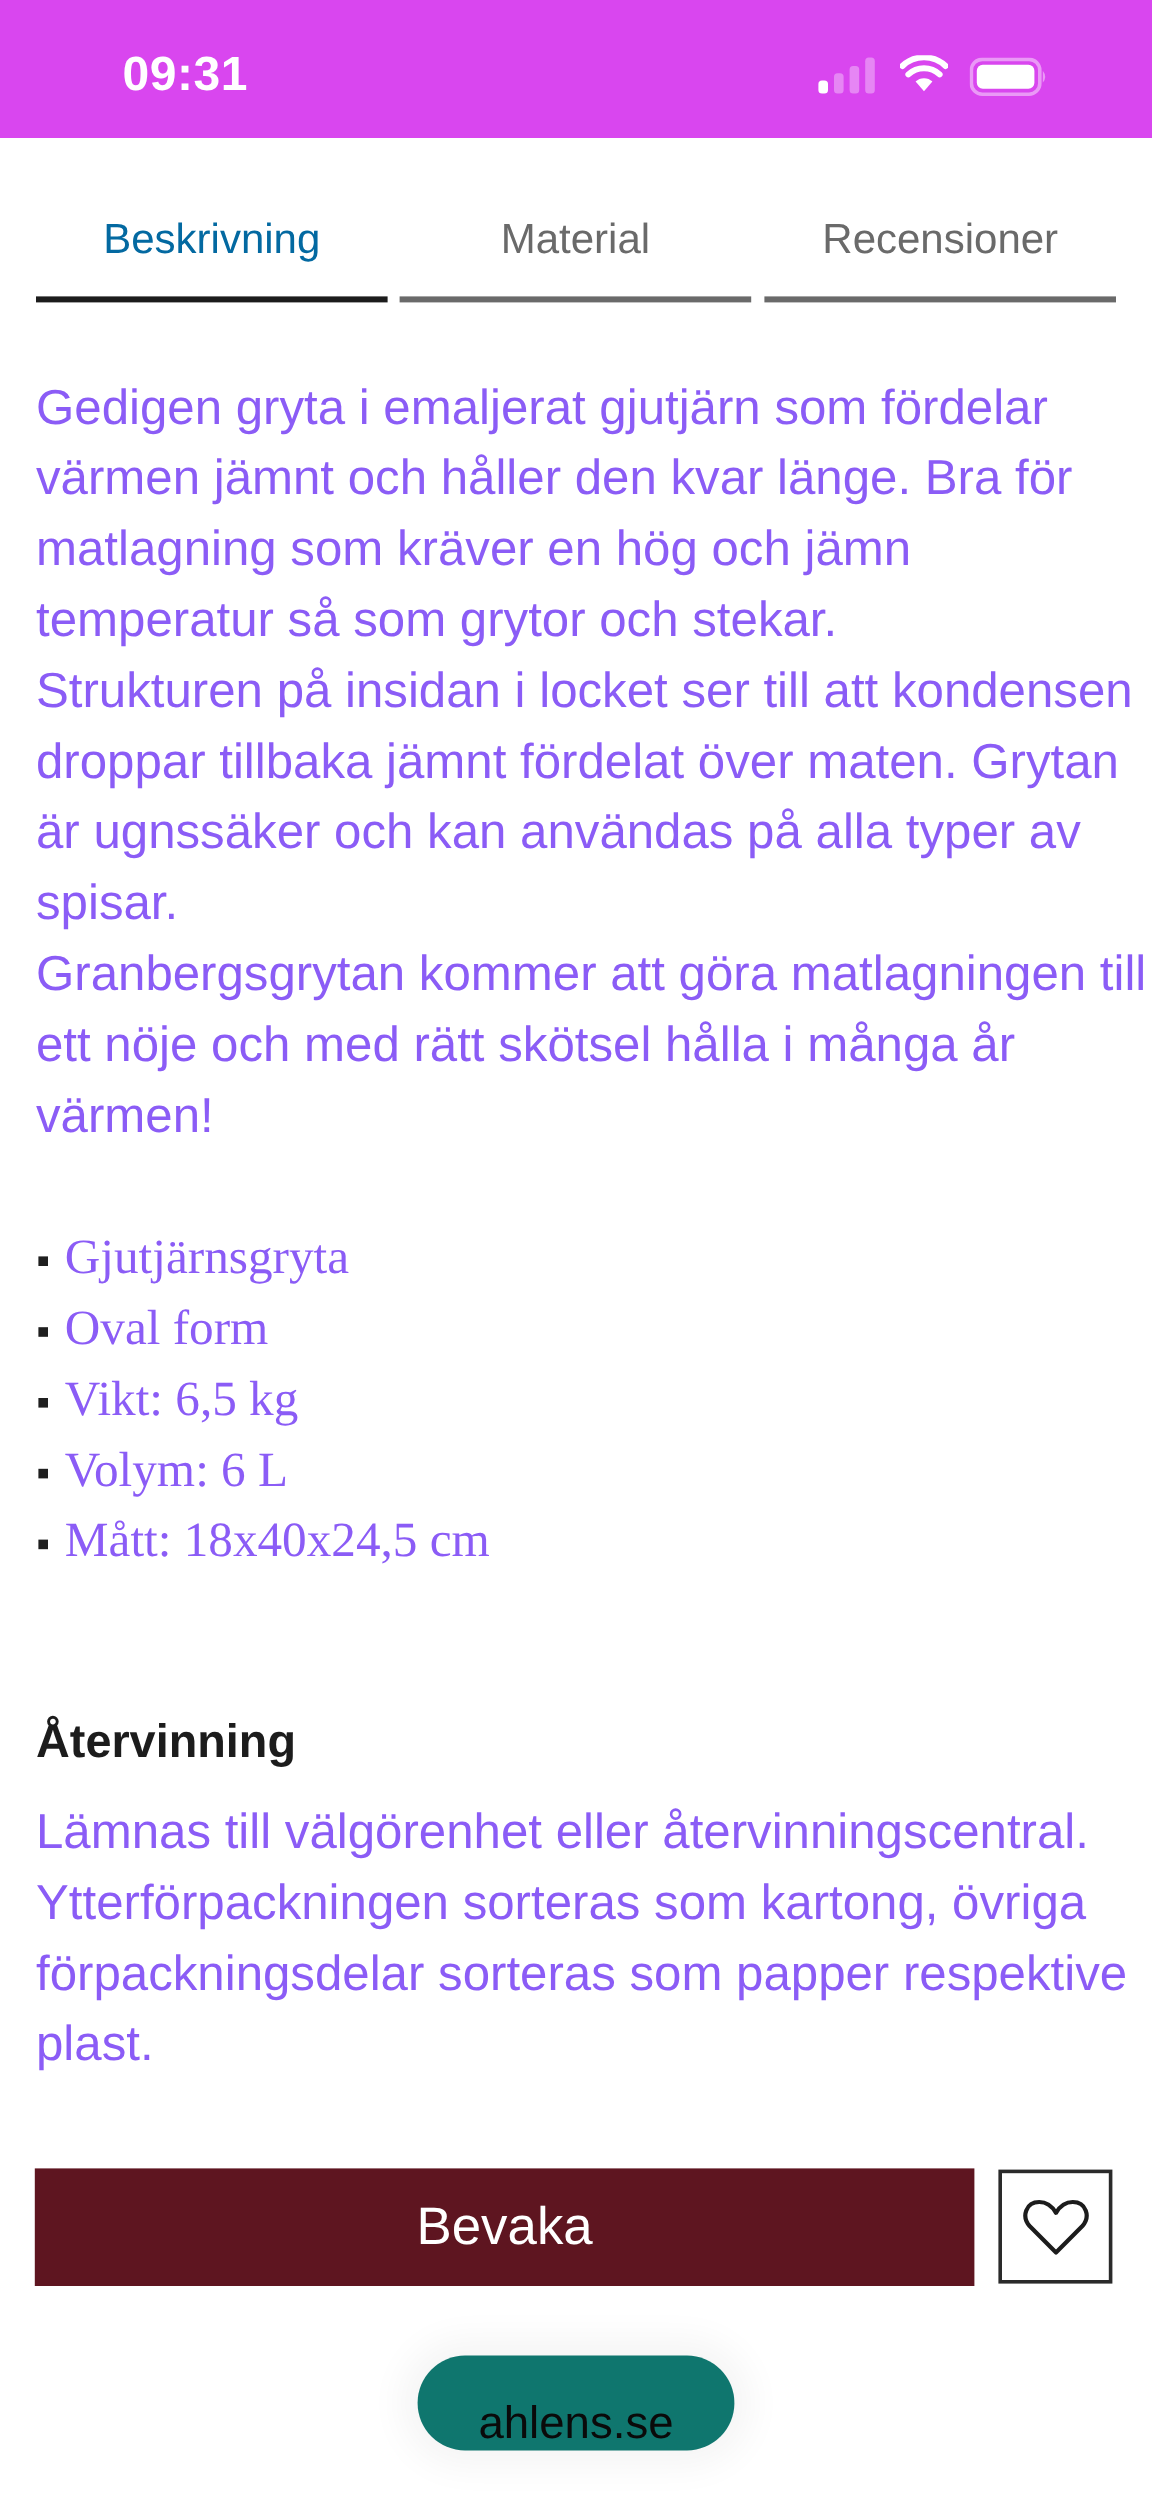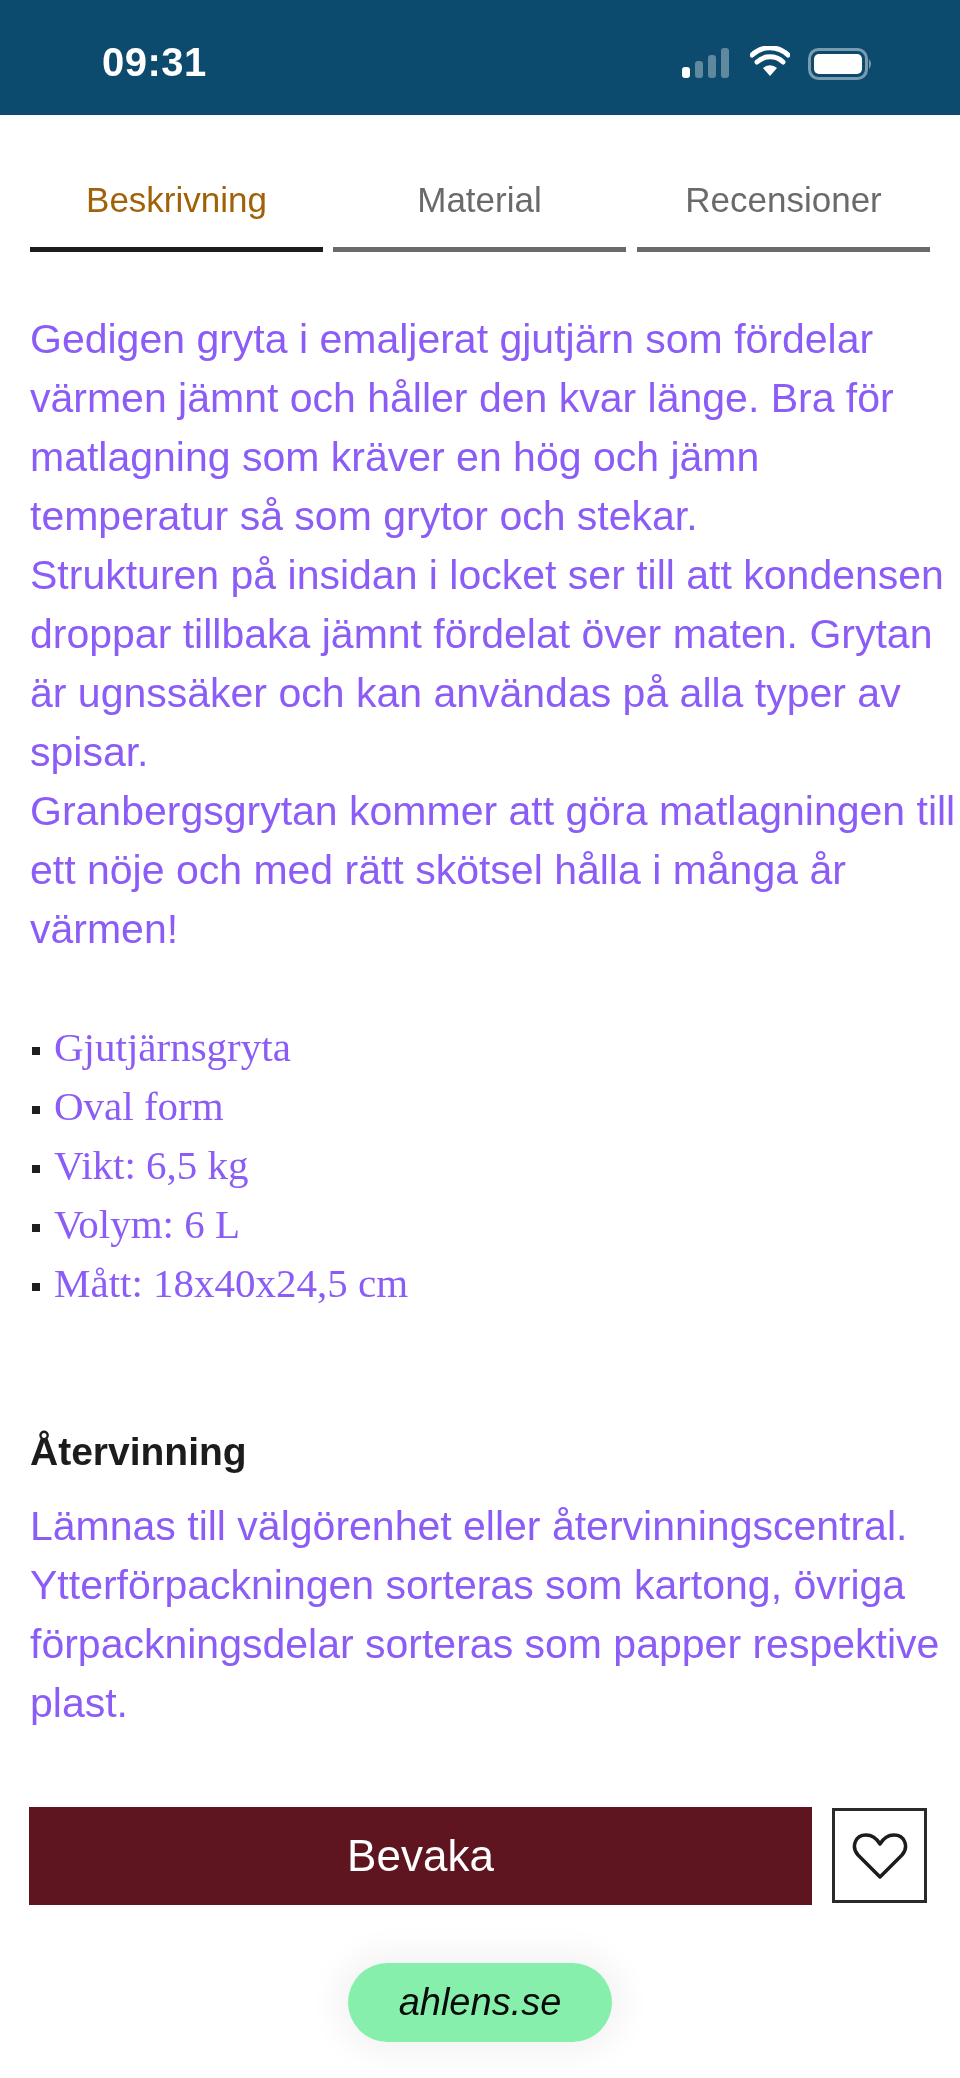--- a/index.html
+++ b/index.html
@@ -1,42 +1,42 @@
 <!DOCTYPE html>
 <html><head>
 <meta charset="utf-8">
 <style>
   html, body { margin:0; padding:0; background:#ffffff; }
   body { width:960px; height:2078px; position:relative; overflow:hidden;
          font-family:"Liberation Sans", "DejaVu Sans", sans-serif; color:#1c1c1c; }
-  .statusbar { position:absolute; left:0; top:0; width:960px; height:115px; background:#0c4a6e; }
+  .statusbar { position:absolute; left:0; top:0; width:960px; height:115px; background:#d946ef; }
   .time { position:absolute; left:102px; top:40px; font-size:40px; font-weight:700; color:#ffffff; letter-spacing:0.5px; }
   .sb-icons { position:absolute; right:0; top:0; width:300px; height:115px; }
   .signal { position:absolute; left:22px; top:48px; width:50px; height:30px; }
   .signal span { position:absolute; bottom:0; width:8px; border-radius:3px; background:rgba(255,255,255,0.35); }
   .signal span.on { background:#ffffff; }
   .wifi { position:absolute; left:90px; top:46px; width:40px; height:32px; }
   .battery { position:absolute; left:148px; top:48px; width:66px; height:32px; }
   .tabs { position:absolute; left:30px; top:170px; width:900px; height:82px; }
   .tab { position:absolute; top:0; width:293px; height:82px; cursor:pointer; }
   .tab .label { position:absolute; left:0; right:0; top:10px; text-align:center; font-size:35px; color:#6a6a6a; }
-  .tab.active .label { color:#a16207; }
+  .tab.active .label { color:#0369a1; }
   .tab .bar { position:absolute; left:0; right:0; bottom:0; height:5px; background:#6a6a6a; }
   .tab.active .bar { background:#1c1c1c; }
   .lines { position:absolute; left:30px; width:900px; }
   .line { height:59px; font-size:41px; line-height:59px; white-space:nowrap; color:#8b5cf6; }
   .bullet-line { display:flex; align-items:center;font-family:Liberation Serif, serif; }
   .bsq { display:inline-block; width:8px; height:8px; background:#1f1f1f; margin-right:14px; margin-left:2px; margin-top:6px; }
   .heading { position:absolute; left:30px; top:1430px; font-size:39px; font-weight:700; color:#1c1c1c; }
   .cta { position:absolute; left:29px; top:1807px; width:783px; height:98px; background:#5e1520; border:none;
          color:#ffffff; font-size:44px; font-family:"Liberation Sans", sans-serif; cursor:pointer; }
   .fav { position:absolute; left:832px; top:1808px; width:95px; height:95px; border:3px solid #2a2a2a; box-sizing:border-box;
          background:#ffffff; cursor:pointer; display:flex; align-items:center; justify-content:center; }
-  .url-pill { position:absolute; left:348px; top:1963px; width:264px; height:79px; border-radius:40px; background:#86efac;
-              box-shadow:0 0 30px 14px rgba(0,0,0,0.045); display:flex; align-items:center; justify-content:center;font-style:italic; }
+  .url-pill { position:absolute; left:348px; top:1963px; width:264px; height:79px; border-radius:40px; background:#0f766e;
+              box-shadow:0 0 30px 14px rgba(0,0,0,0.045); display:flex; align-items:flex-end; justify-content:center; }
   .url-pill span { font-size:38px; color:#0a0a0a; }
 </style>
 </head>
 <body>
 
 <div class="statusbar">
   <div class="time">09:31</div>
   <div class="sb-icons">
     <div class="signal">
       <span class="on" style="left:0;height:11px;"></span>

